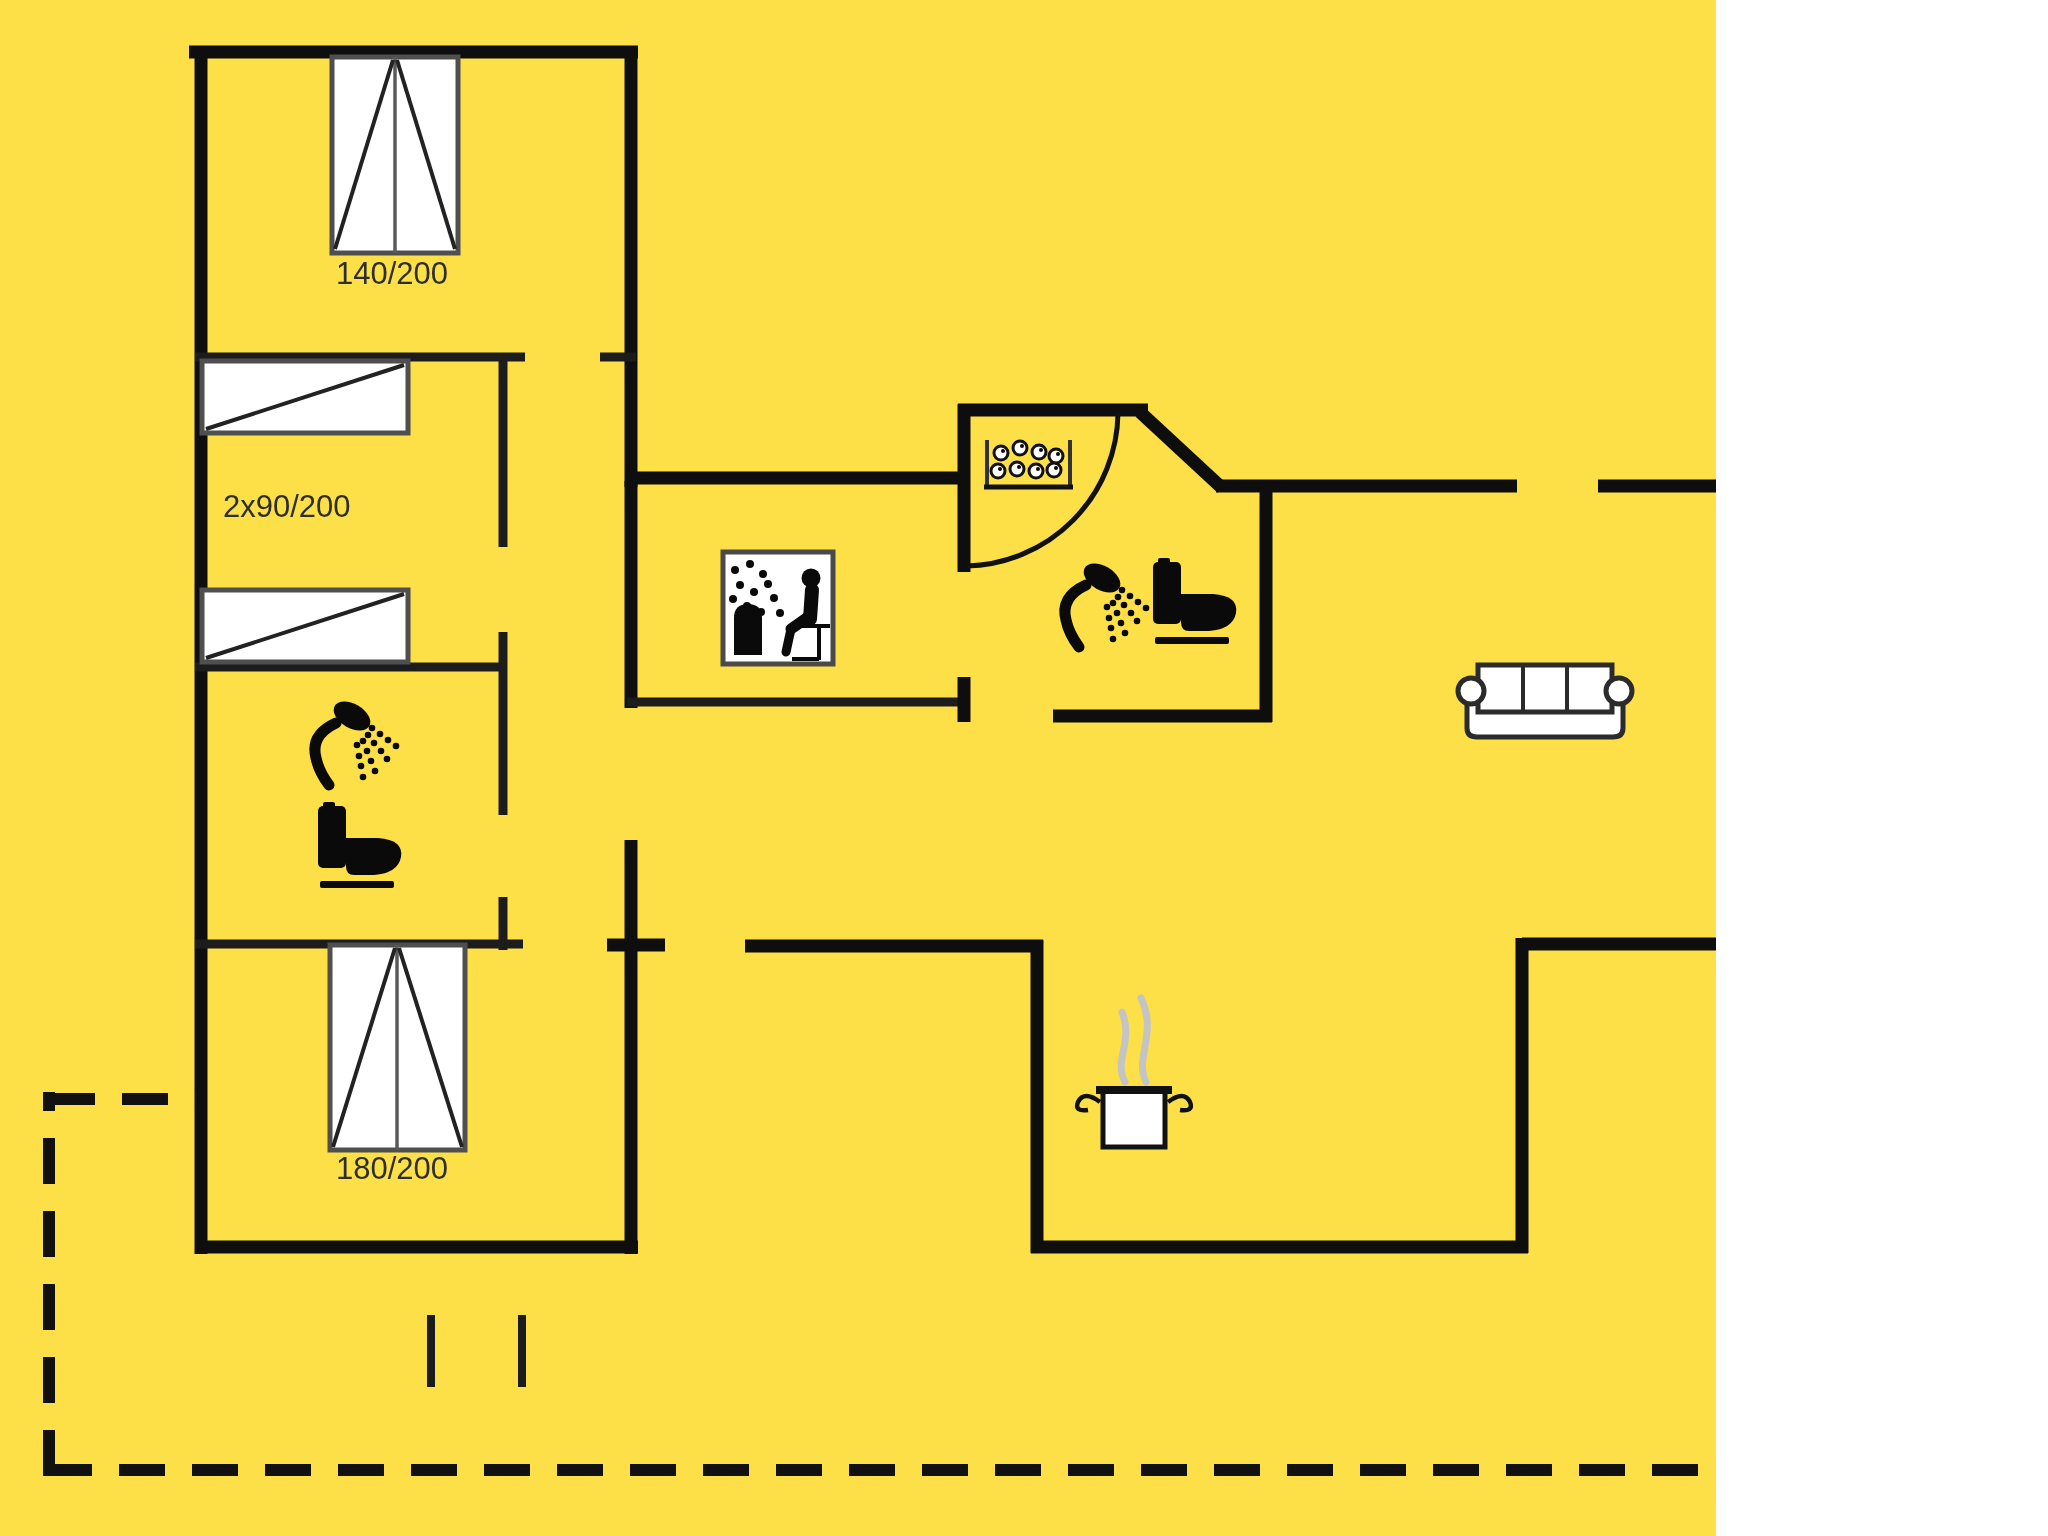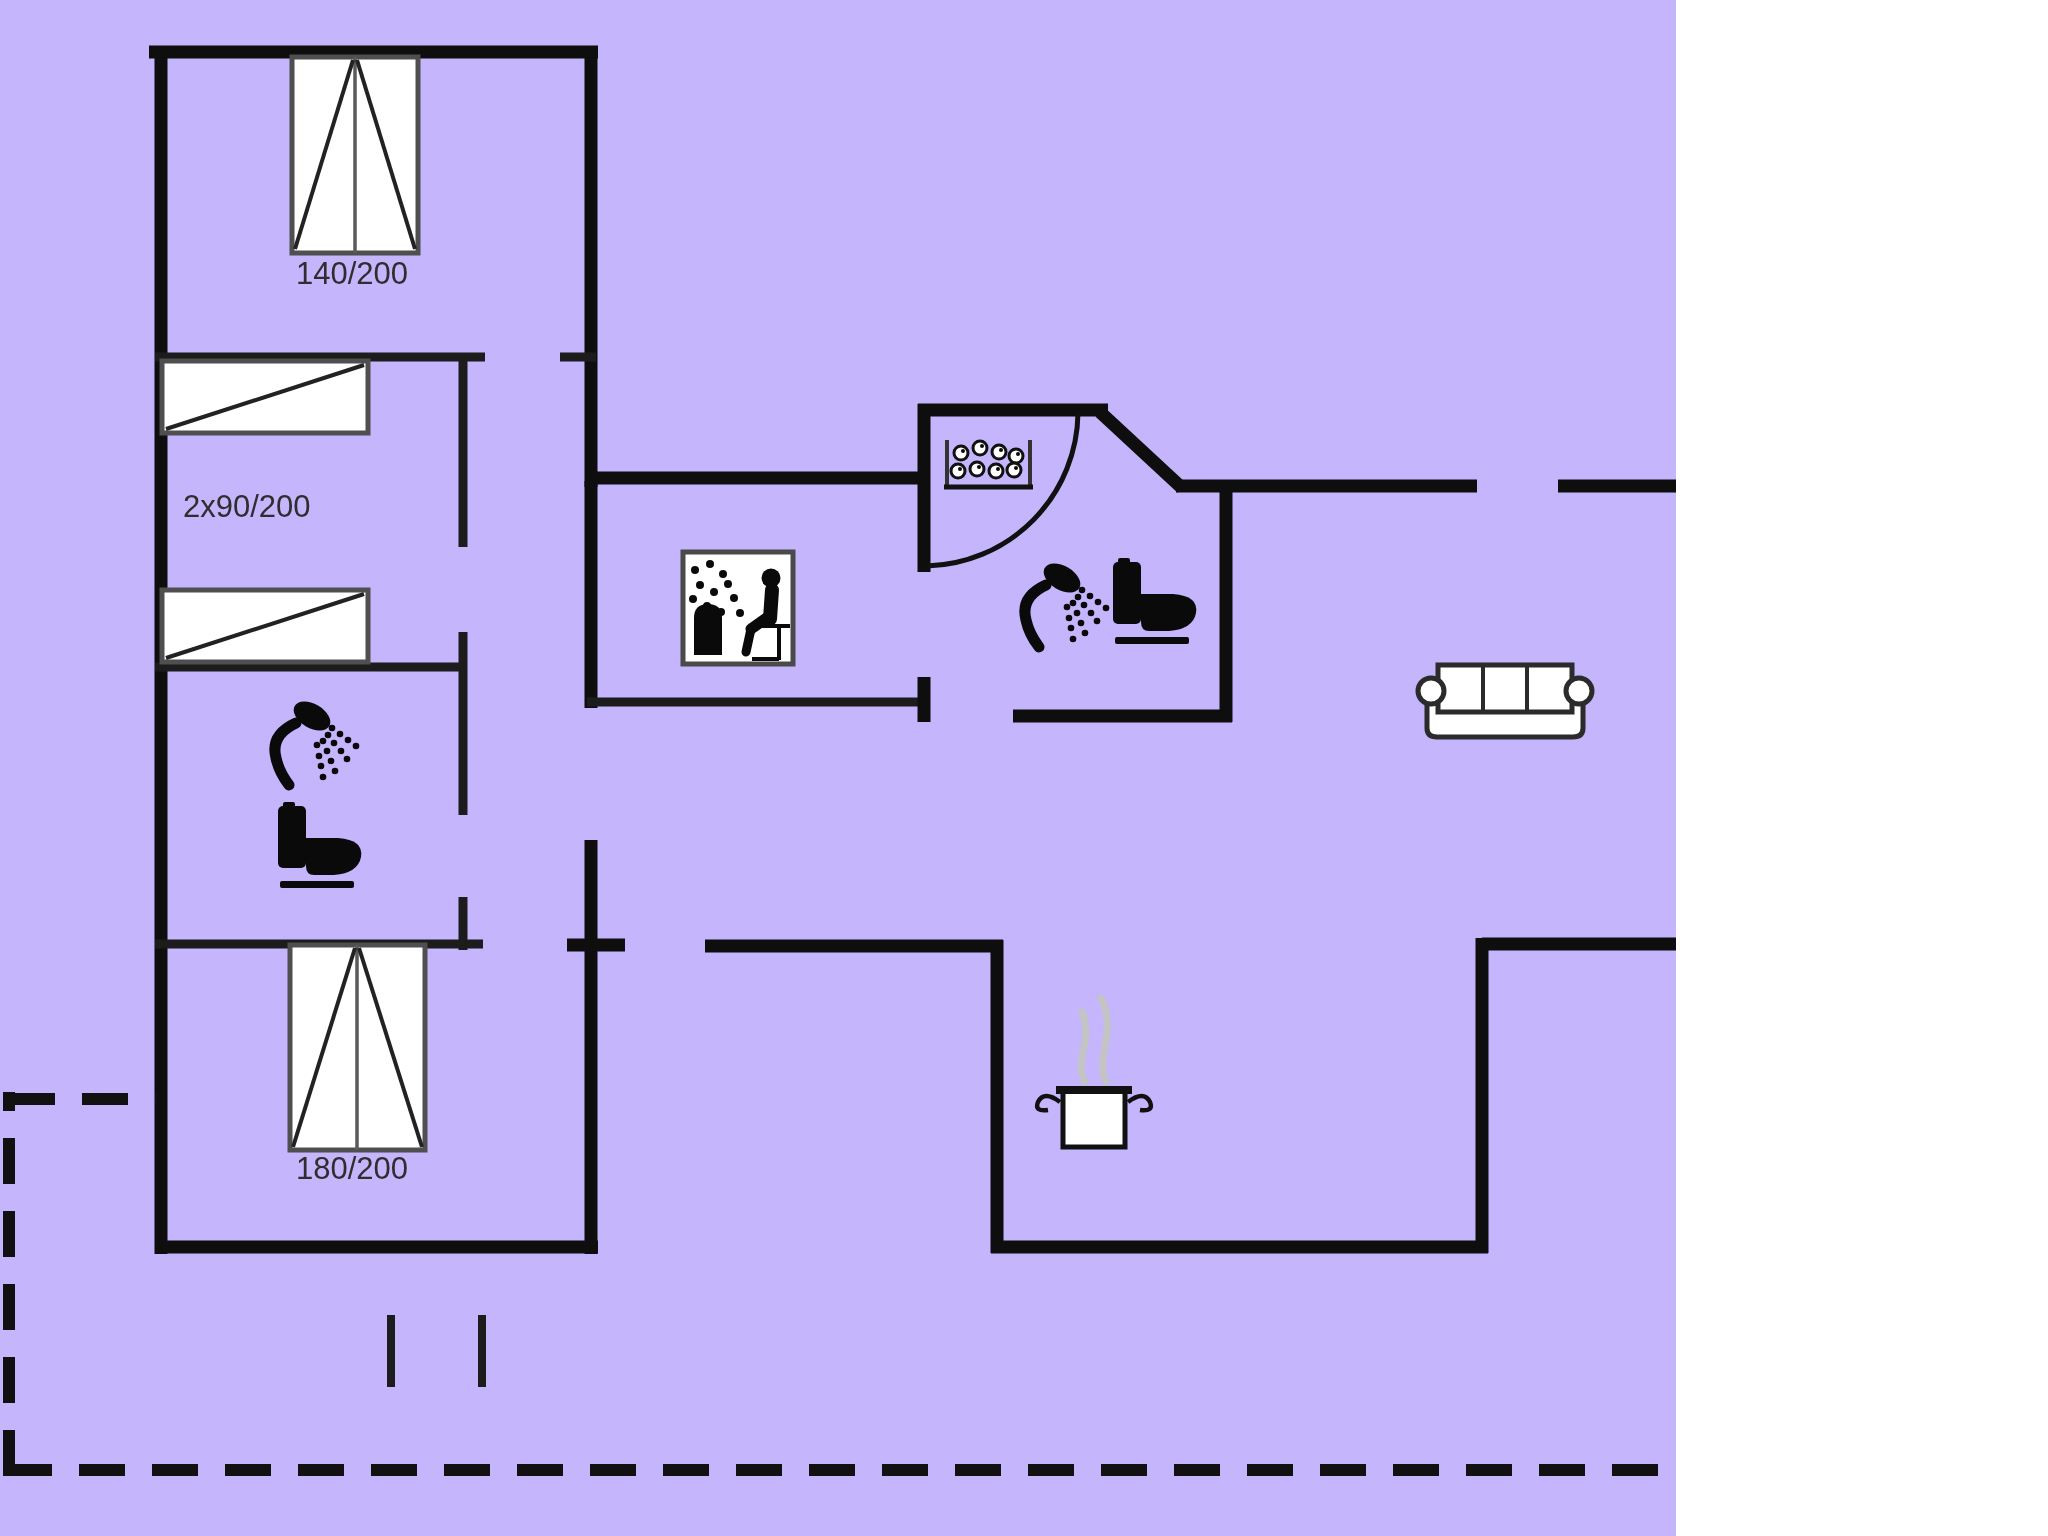--- a/index.html
+++ b/index.html
@@ -1,16 +1,16 @@
 <!DOCTYPE html>
 <html><head>
 <meta charset="utf-8">
 <style>
   html,body{margin:0;padding:0;background:#ffffff;}
-  .stage{width:1676px;height:1536px;position:relative;background:#c4b5fd;overflow:hidden;}
+  .stage{width:1676px;height:1536px;position:relative;background:#fde047;overflow:hidden;padding-left:40px;}
   svg{display:block;}
   text{font-family:"Liberation Sans","DejaVu Sans",sans-serif;font-size:31px;fill:#2e2e2e;}
   .wall{stroke:#0e0e0e;stroke-width:13;fill:none;}
   .wallthin{stroke:#1c1c1c;stroke-width:9;fill:none;}
   .dash{stroke:#111;stroke-width:12;fill:none;stroke-dasharray:46 27;}
   .tick{stroke:#1c1c1c;stroke-width:8;fill:none;}
   .bed{stroke:#4f4f4f;stroke-width:5;fill:#ffffff;}
   .bedline{stroke:#5a5a5a;stroke-width:3.5;fill:none;}
   .beddiag{stroke:#222;stroke-width:4;fill:none;}
   .furn{stroke:#2b2b2b;stroke-width:5;fill:#ffffff;}

